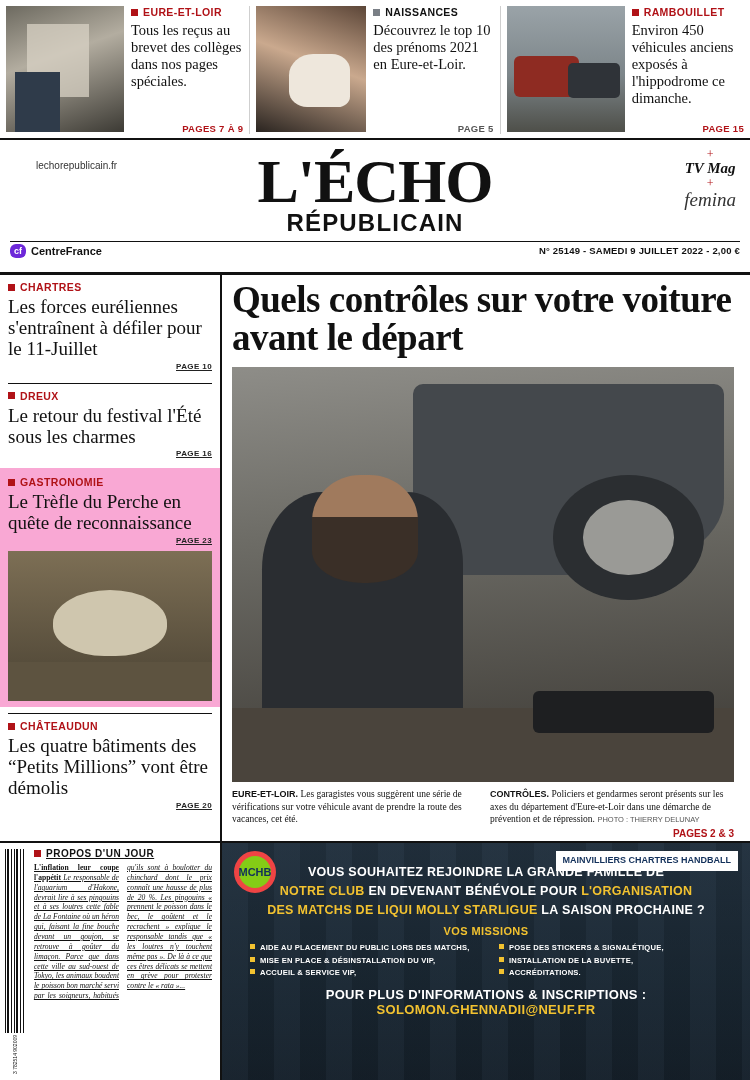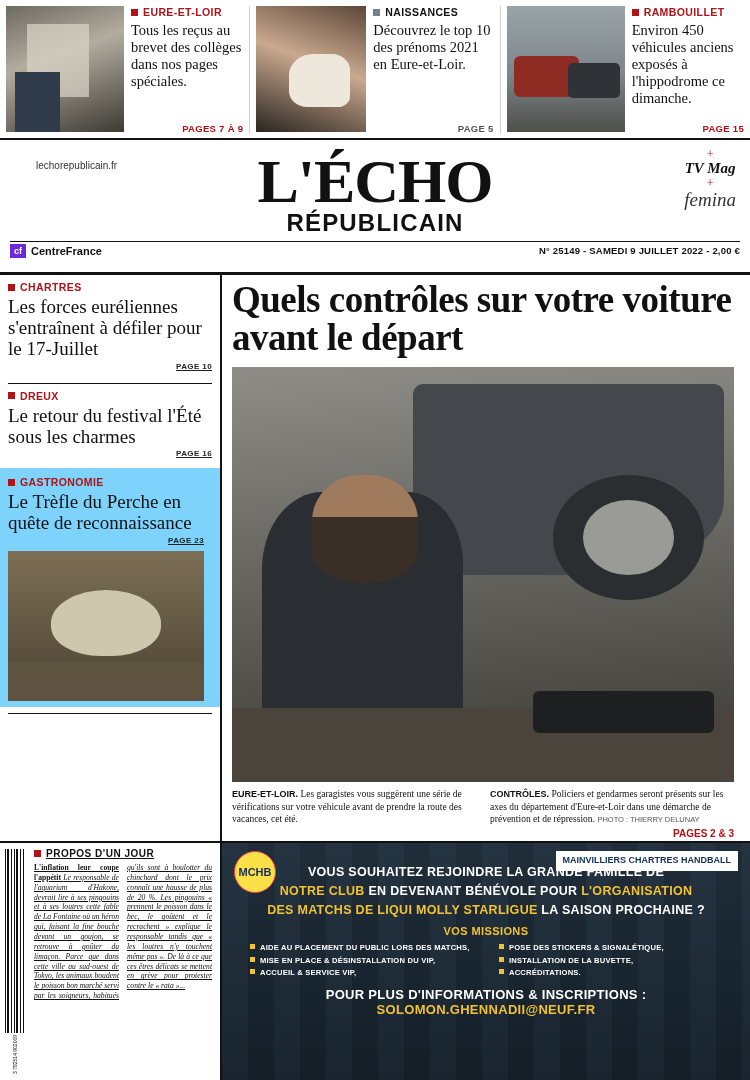--- a/index.html
+++ b/index.html
@@ -39,40 +39,40 @@
   .logo-wrap { text-align:center; padding-top:8px; }
   .logo-main { font-family:"Liberation Serif", serif; font-weight:bold; font-size:62px;
                line-height:.95; letter-spacing:-1px; }
   .logo-sub { font-family:"Liberation Sans", sans-serif; font-weight:bold; font-size:24px;
               letter-spacing:1.2px; margin-top:-2px; }
   .logo-rule { border-top:1px solid #111; margin:4px 0 2px 0; }
   .mast-bottom { display:flex; justify-content:space-between; align-items:center;
                  font-family:"Liberation Sans", sans-serif; font-size:9px; }
   .cf { display:flex; align-items:center; gap:5px; font-weight:bold; font-size:11px; }
   .cf-mark { width:16px; height:14px; background:#6d28d9; color:#fff; font-size:9px;
-             display:flex; align-items:center; justify-content:center; font-weight:bold; }
+             display:flex; align-items:center; justify-content:center; font-weight:bold;border-radius:6px; }
   .edition-line { font-weight:bold; letter-spacing:.2px; font-size:9.5px; }
   .tvmag { position:absolute; right:14px; top:8px; text-align:center;
            font-family:"Liberation Serif", serif; }
   .tvmag .plus { color:#b01217; font-size:12px; line-height:1; }
   .tvmag .t1 { font-style:italic; font-weight:bold; font-size:15px; }
   .tvmag .t2 { font-style:italic; font-size:19px; color:#333; }
 
   
   .body-grid { display:flex; height:568px; border-bottom:2px solid #111; }
   .left-col { width:222px; border-right:2px solid #111; padding:6px 8px 0 8px; position:relative; }
   .right-col { flex:1; padding:6px 16px 0 10px; display:flex; flex-direction:column; }
 
   .lead-item { padding-bottom:6px; }
   .lead-head { font-size:19px; line-height:1.1; font-weight:normal; margin-top:4px; }
   .page-ref { font-family:"Liberation Sans", sans-serif; font-size:8px; font-weight:bold;
               letter-spacing:.4px; text-align:right; color:#222; margin-top:2px;text-decoration:underline; }
   .hr-thin { border-top:1px solid #111; margin:6px 0 6px 0; }
 
-  .gastro-block { background:#7dd3fc; margin:4px -8px 0 -8px; padding:8px 16px 6px 8px; }
+  .gastro-block { background:#f9a8d4; margin:4px -8px 0 -8px; padding:8px 8px 6px 8px; }
   .gastro-photo { height:150px; background:#8b7f68; margin-top:6px; position:relative; overflow:hidden; }
 
   
   .main-head { font-family:"Liberation Serif", serif; font-weight:bold; font-size:37px;
                line-height:1.03; letter-spacing:-.5px; }
   .main-photo { flex:1; margin-top:10px; background:#6b6b6b; position:relative; overflow:hidden; }
   .caption-row { display:flex; gap:14px; margin-top:6px; font-size:9.5px; line-height:1.28; }
   .caption-col { flex:1; }
   .cap-kicker { font-family:"Liberation Sans", sans-serif; font-weight:bold; font-size:9px;
                 text-transform:uppercase; }
@@ -94,23 +94,23 @@
   .barcode { position:absolute; left:4px; top:6px; bottom:6px; width:22px;
              display:flex; flex-direction:column; align-items:center; }
   .bars { flex:1; width:20px;
           background:repeating-linear-gradient(90deg,#111 0 1px,#fff 1px 2px,#111 2px 4px,#fff 4px 6px,#111 6px 7px,#fff 7px 9px); }
   .barcode-txt { font-family:"Liberation Sans", sans-serif; font-size:5px;
                  writing-mode:vertical-rl; transform:rotate(180deg); margin-top:2px; }
 
   
   .ad-inner { position:absolute; inset:0; padding:8px 12px; }
   .ad-logos { display:flex; justify-content:space-between; align-items:flex-start; }
-  .badge-round { width:42px; height:42px; border-radius:50%; background:#fde047; color:#12305a;
+  .badge-round { width:42px; height:42px; border-radius:50%; background:#84cc16; color:#12305a;
                  font-family:"Liberation Sans", sans-serif; font-weight:bold; font-size:11px;
-                 display:flex; align-items:center; justify-content:center; border:1px solid #ef4444; }
+                 display:flex; align-items:center; justify-content:center; border:5px solid #ef4444; }
   .badge-sq { background:#fff; color:#12305a; font-family:"Liberation Sans", sans-serif;
               font-weight:bold; font-size:9px; padding:5px 7px; text-align:center; line-height:1.1;margin-left:40px; }
   .ad-headline { text-align:center; font-family:"Liberation Sans", sans-serif; font-weight:bold;
                  font-size:12.5px; line-height:1.5; letter-spacing:.3px; margin-top:-30px; }
   .ad-headline .hl { color:#f2c230; }
   .ad-miss { text-align:center; font-family:"Liberation Sans", sans-serif; font-weight:bold;
              font-size:11px; color:#f2c230; margin-top:6px; letter-spacing:.4px; }
   .ad-cols { display:flex; gap:26px; margin-top:5px; padding:0 16px; }
   .ad-col { flex:1; font-family:"Liberation Sans", sans-serif; font-size:7.6px; line-height:1.65;
             font-weight:bold; letter-spacing:.2px; }
@@ -208,21 +208,21 @@
 
   <div class="body-grid">
 
     <div class="left-col">
 
       <div class="lead-item">
         <div class="kicker red">
           <span class="sq"></span>
           <span>CHARTRES</span>
         </div>
-        <div class="lead-head">Les forces euréliennes s'entraînent à défiler pour le 17-Juillet</div>
+        <div class="lead-head">Les forces euréliennes s'entraînent à défiler pour le 11-Juillet</div>
         <div class="page-ref">PAGE 10</div>
       </div>
 
       <div class="hr-thin"></div>
 
       <div class="lead-item">
         <div class="kicker red">
           <span class="sq"></span>
           <span>DREUX</span>
         </div>
@@ -239,20 +239,28 @@
         <div class="page-ref">PAGE 23</div>
         <div class="gastro-photo">
           <div class="ph" style="background:linear-gradient(180deg,#7d6f55 0%,#4a4233 100%);"></div>
           <div style="position:absolute;left:22%;top:26%;width:56%;height:44%;background:#cfc6ae;border-radius:50% 50% 45% 45%;"></div>
           <div style="position:absolute;left:0;bottom:0;width:100%;height:26%;background:#5d5340;"></div>
         </div>
       </div>
 
       <div class="hr-thin"></div>
 
+      <div class="lead-item">
+        <div class="kicker red">
+          <span class="sq"></span>
+          <span>CHÂTEAUDUN</span>
+        </div>
+        <div class="lead-head">Les quatre bâtiments des “Petits Millions” vont être démolis</div>
+        <div class="page-ref">PAGE 20</div>
+      </div>
     </div>
 
     <div class="right-col">
       <div class="main-head">Quels contrôles sur votre voiture avant le départ</div>
       <div class="main-photo">
         <div class="ph" style="background:linear-gradient(175deg,#8e8d88 0%,#6d6c66 38%,#3b3833 100%);"></div>
         <div style="position:absolute;right:2%;top:4%;width:62%;height:46%;background:#44484c;border-radius:10px 10px 40% 10px;"></div>
         <div style="position:absolute;right:6%;top:26%;width:30%;height:30%;background:#2b2e31;border-radius:50%;"></div>
         <div style="position:absolute;right:12%;top:32%;width:18%;height:18%;background:#9a9a96;border-radius:50%;"></div>
         <div style="position:absolute;left:6%;top:30%;width:40%;height:62%;background:#2a2d31;border-radius:30% 28% 6% 6%;"></div>

